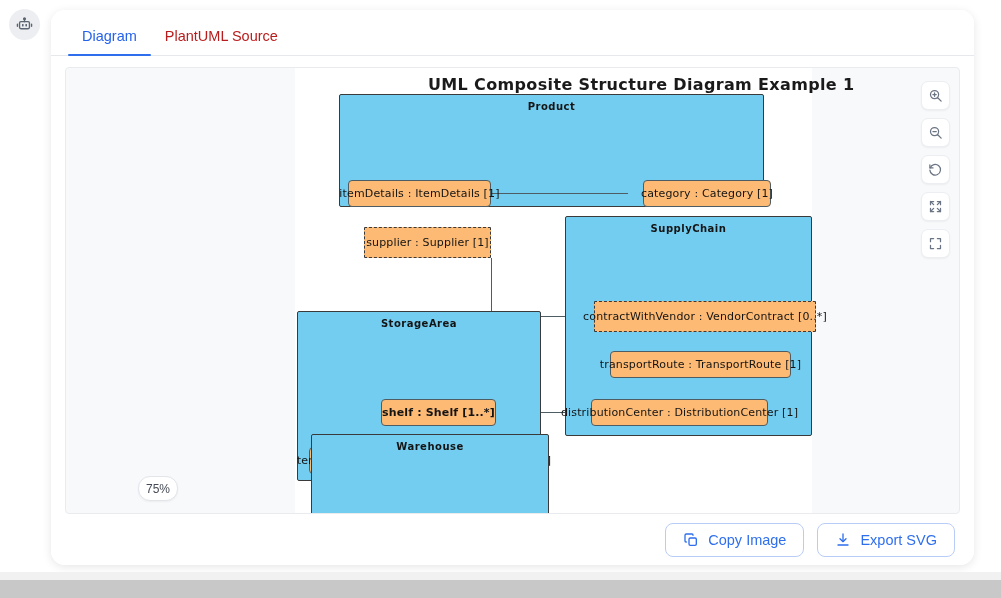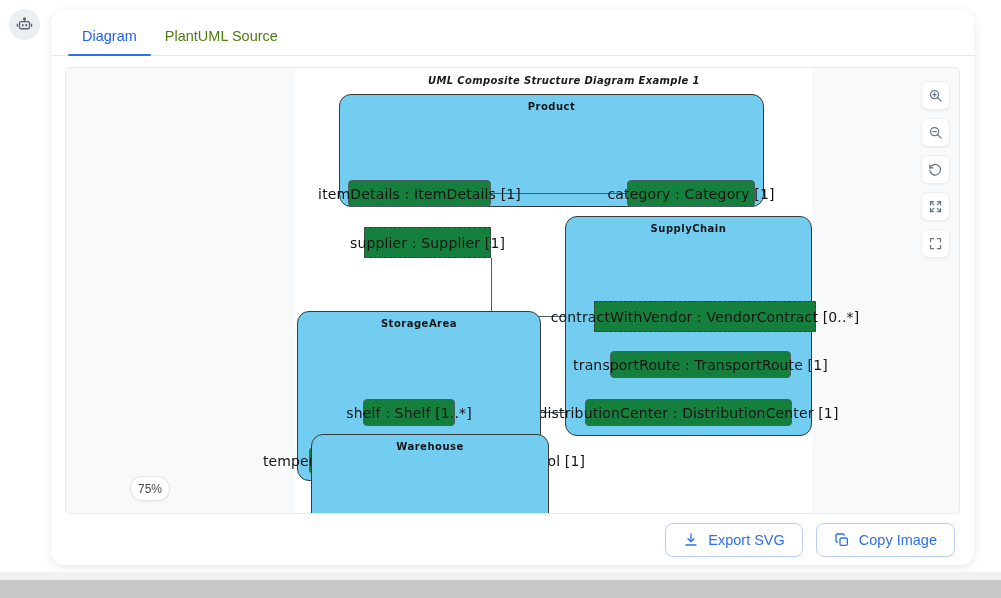--- a/index.html
+++ b/index.html
@@ -57,21 +57,21 @@
     display: flex;
     align-items: flex-end;
     padding-left: 17px;
     border-bottom: 1px solid #e6e8eb;
     background: #ffffff;
   }
   .tab {
     position: relative;
     font-size: 14.5px;
     padding: 0 14px 11px 14px;
-    color: #4d7c0f;
+    color: #b91c1c;
     cursor: pointer;
     white-space: nowrap;
   }
   .tab.active { color: #2563eb; }
   .tab.active::after {
     content: "";
     position: absolute;
     left: 0; right: 0; bottom: -1px;
     height: 2.5px;
     background: #2f6fed;
@@ -95,21 +95,21 @@
     background: #ffffff;
   }
   .diagram {
     position: absolute;
     left: 0; top: 0;
   }
 
   
   .zoom-badge {
     position: absolute;
-    left: 64px; bottom: 12px;
+    left: 72px; bottom: 12px;
     min-width: 37px; height: 25px;
     background: #ffffff;
     border: 1px solid #e2e5e9;
     border-radius: 12px;
     display: flex; align-items: center; justify-content: center;
     font-size: 12px; color: #454b55;
     box-shadow: 0 1px 2px rgba(0,0,0,0.05);
     padding: 0 7px;
     z-index: 12;
   }
@@ -154,52 +154,51 @@
     font-size: 14.5px;
     cursor: pointer;
     white-space: nowrap;
   }
   .btn svg { display: block; }
 
   
   .uml-title {
     position: absolute;
     font-family: "DejaVu Sans", sans-serif;
-    font-size: 10px;
+    font-size: 16px;
     font-weight: bold;
     color: #1a1a1a;
     letter-spacing: 0.35px;
     white-space: nowrap;
-    font-style: italic;
   }
   .uml-class {
     position: absolute;
     background: #72cdf0;
     border: 1.3px solid #3a3a3a;
-    border-radius: 12px;
+    border-radius: 2px;
   }
   .uml-class > .cls-name {
     position: absolute;
     top: 6px; left: 0; right: 0;
     text-align: center;
     font-family: "DejaVu Sans", sans-serif;
     font-size: 10px;
     font-weight: bold;
     color: #141414;
     letter-spacing: 0.5px;
     white-space: nowrap;
   }
   .uml-part {
     position: absolute;
-    background: #15803d;
+    background: #fdba74;
     border: 1.1px solid #4e5c63;
     border-radius: 4px;
     display: flex; align-items: center; justify-content: center;
     font-family: "DejaVu Sans", sans-serif;
-    font-size: 14px;
+    font-size: 11px;
     color: #141414;
     white-space: nowrap;
     letter-spacing: 0.15px;
   }
   .uml-part.dashed {
     border: 1.6px dashed #3a3a3a;
     border-radius: 1px;
   }
   .conn {
     position: absolute;
@@ -243,34 +242,34 @@
 
           <div class="conn h" style="left:174px; top:344px; width:124px;"></div>
 
           <div class="uml-class" style="left:44px; top:26px; width:425px; height:113px;">
             <div class="cls-name">Product</div>
           </div>
 
           <div class="conn h" style="left:196px; top:125px; width:137px;"></div>
 
           <div class="uml-part" style="left:53px; top:112px; width:143px; height:27px;">itemDetails : ItemDetails [1]</div>
-          <div class="uml-part" style="left:332px; top:112px; width:128px; height:27px;">category : Category [1]</div>
+          <div class="uml-part" style="left:348px; top:112px; width:128px; height:27px;">category : Category [1]</div>
           <div class="uml-part dashed" style="left:69px; top:159px; width:127px; height:31px;">supplier : Supplier [1]</div>
 
           <div class="uml-class" style="left:270px; top:148px; width:247px; height:220px;">
             <div class="cls-name">SupplyChain</div>
           </div>
           <div class="uml-part dashed" style="left:283px; top:233px; width:222px; height:31px;margin-left:16px;">contractWithVendor : VendorContract [0..*]</div>
           <div class="uml-part" style="left:315px; top:283px; width:181px; height:27px;">transportRoute : TransportRoute [1]</div>
-          <div class="uml-part" style="left:290px; top:331px; width:207px; height:27px;">distributionCenter : DistributionCenter [1]</div>
+          <div class="uml-part" style="left:296px; top:331px; width:177px; height:27px;">distributionCenter : DistributionCenter [1]</div>
 
           <div class="uml-class" style="left:2px; top:243px; width:244px; height:170px;">
             <div class="cls-name">StorageArea</div>
           </div>
-          <div class="uml-part" style="left:68px; top:331px; width:92px; height:27px;">shelf : Shelf [1..*]</div>
+          <div class="uml-part" style="left:86px; top:331px; width:115px; height:27px;font-weight:bold;">shelf : Shelf [1..*]</div>
           <div class="uml-part" style="left:14px; top:379px; width:230px; height:27px;">temperatureControl : TemperatureControl [1]</div>
 
           <div class="uml-class" style="left:16px; top:366px; width:238px; height:165px;">
             <div class="cls-name" style="top:6px;">Warehouse</div>
           </div>
 
         </div>
       </div>
 
       <div class="zoom-badge">75%</div>
@@ -310,34 +309,34 @@
             <path d="M4 9V4h5"></path>
               <path d="M20 9V4h-5"></path>
             <path d="M4 15v5h5"></path>
               <path d="M20 15v5h-5"></path>
           </svg>
         </div>
       </div>
     </div>
 
     <div class="footer">
+      <div class="btn">
+        <svg width="16" height="16" viewBox="0 0 24 24" fill="none" stroke="#2f6fed" stroke-width="2" stroke-linecap="round" stroke-linejoin="round">
+          <rect x="9" y="9" width="11" height="11" rx="2"></rect>
+          <path d="M5 15H4.5A1.5 1.5 0 0 1 3 13.5V5A2 2 0 0 1 5 3h8.5A1.5 1.5 0 0 1 15 4.5V5"></path>
+        </svg>
+        <span>Copy Image</span>
+      </div>
       <div class="btn">
         <svg width="16" height="16" viewBox="0 0 24 24" fill="none" stroke="#2f6fed" stroke-width="2" stroke-linecap="round" stroke-linejoin="round">
           <path d="M12 3v11"></path>
             <path d="M7.5 10L12 14.5 16.5 10"></path>
           <path d="M4.5 19.5h15"></path>
         </svg>
         <span>Export SVG</span>
       </div>
-      <div class="btn">
-        <svg width="16" height="16" viewBox="0 0 24 24" fill="none" stroke="#2f6fed" stroke-width="2" stroke-linecap="round" stroke-linejoin="round">
-          <rect x="9" y="9" width="11" height="11" rx="2"></rect>
-          <path d="M5 15H4.5A1.5 1.5 0 0 1 3 13.5V5A2 2 0 0 1 5 3h8.5A1.5 1.5 0 0 1 15 4.5V5"></path>
-        </svg>
-        <span>Copy Image</span>
-      </div>
     </div>
 
   </div>
 
   <div class="bottom-strip-inner"></div>
   <div class="bottom-strip"></div>
 </div>
 
 </body></html>

